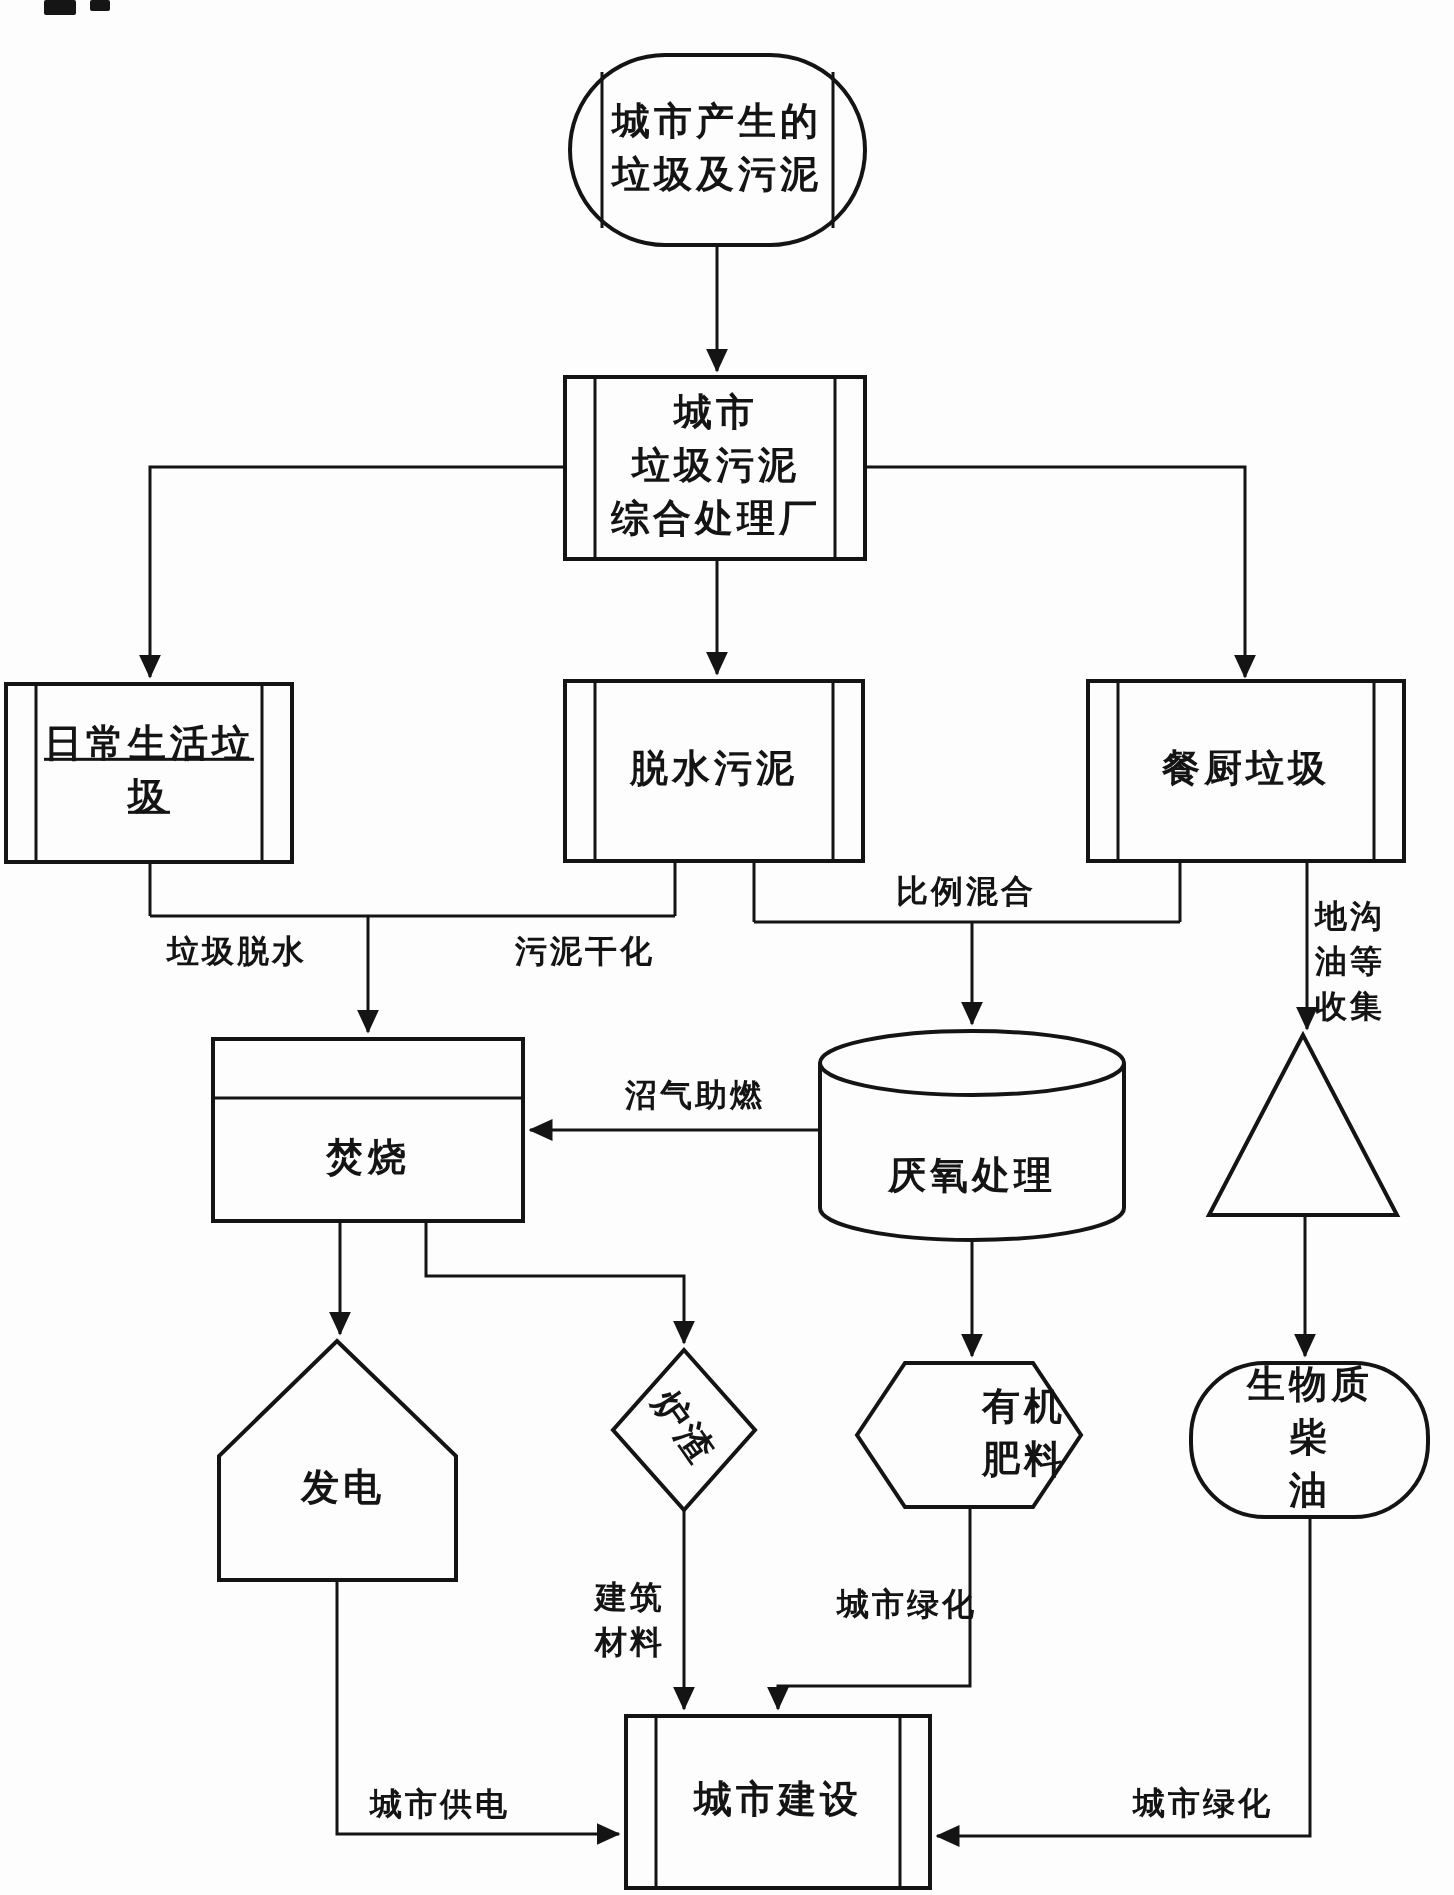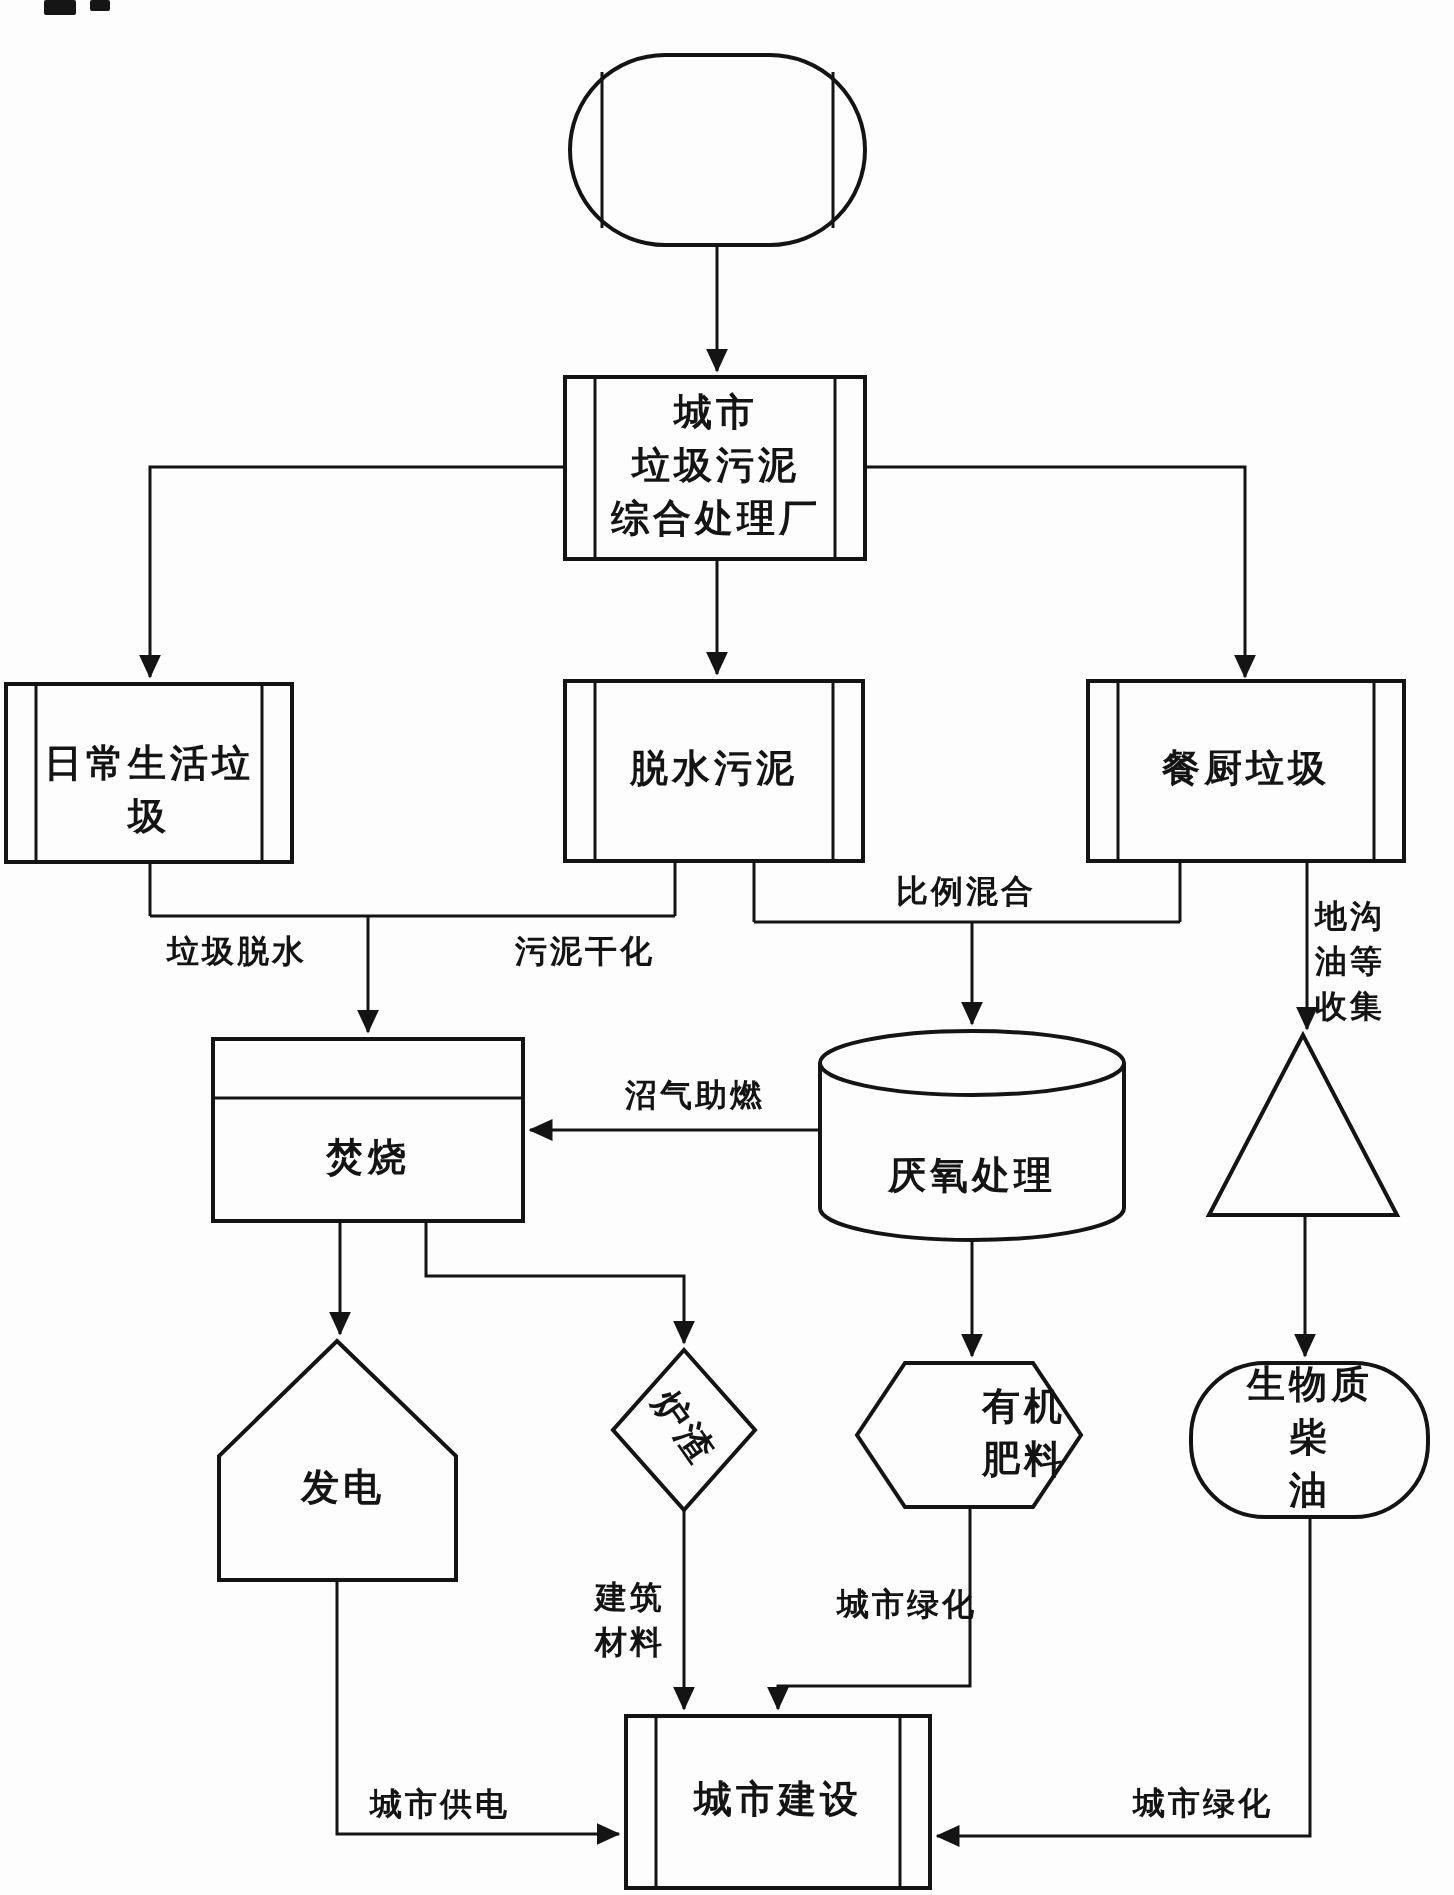--- a/index.html
+++ b/index.html
@@ -97,24 +97,26 @@
       <polyline points="972,1240 972,1356" marker-end="url(#arr)"></polyline>
       <polyline points="1305,1215 1305,1356" marker-end="url(#arr)"></polyline>
 
       <polyline points="684,1510 684,1709" marker-end="url(#arr)"></polyline>
       <polyline points="970,1507 970,1686 778,1686 778,1709" marker-end="url(#arr)"></polyline>
       <polyline points="337,1580 337,1834 619,1834" marker-end="url(#arr)"></polyline>
       <polyline points="1310,1517 1310,1836 937,1836" marker-end="url(#arr)"></polyline>
     </g>
   </svg>
 
+  <div class="lbl node-lbl" style="left:717px;top:148px;">城市产生的
+垃圾及污泥</div>
   <div class="lbl node-lbl" style="left:716px;top:466px;">城市
 垃圾污泥
 综合处理厂</div>
-  <div class="lbl node-lbl" style="left:149px;top:790px;">日常生活垃
+  <div class="lbl node-lbl" style="left:149px;top:770px;text-decoration:underline;">日常生活垃
 圾</div>
   <div class="lbl node-lbl" style="left:714px;top:769px;">脱水污泥</div>
   <div class="lbl node-lbl" style="left:1246px;top:769px;">餐厨垃圾</div>
   <div class="lbl node-lbl" style="left:368px;top:1158px;">焚烧</div>
   <div class="lbl node-lbl" style="left:972px;top:1168px;margin-top:8px;">厌氧处理</div>
   <div class="lbl node-lbl" style="left:343px;top:1488px;">发电</div>
   <div class="lbl node-lbl rot" style="left:684px;top:1428px;">炉渣</div>
   <div class="lbl node-lbl" style="left:1024px;top:1433px;">有机
 肥料</div>
   <div class="lbl node-lbl" style="left:1310px;top:1438px;">生物质柴

